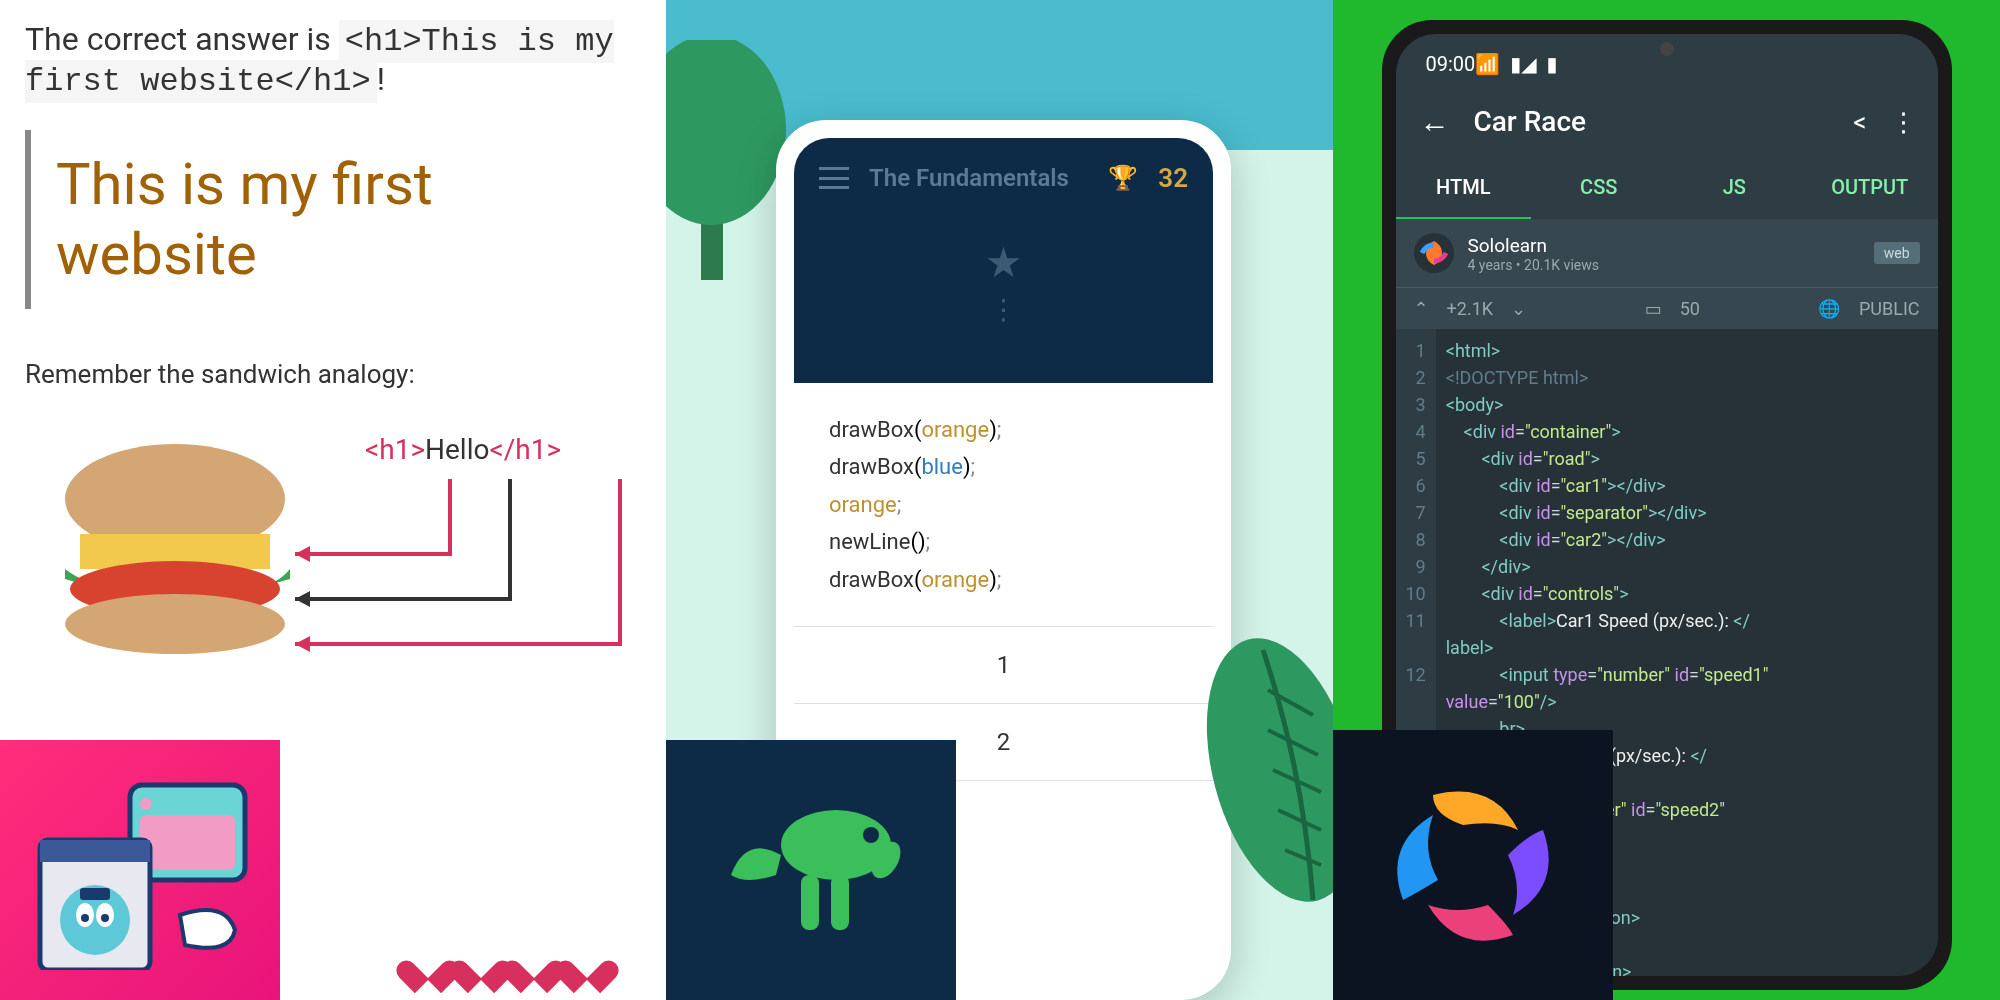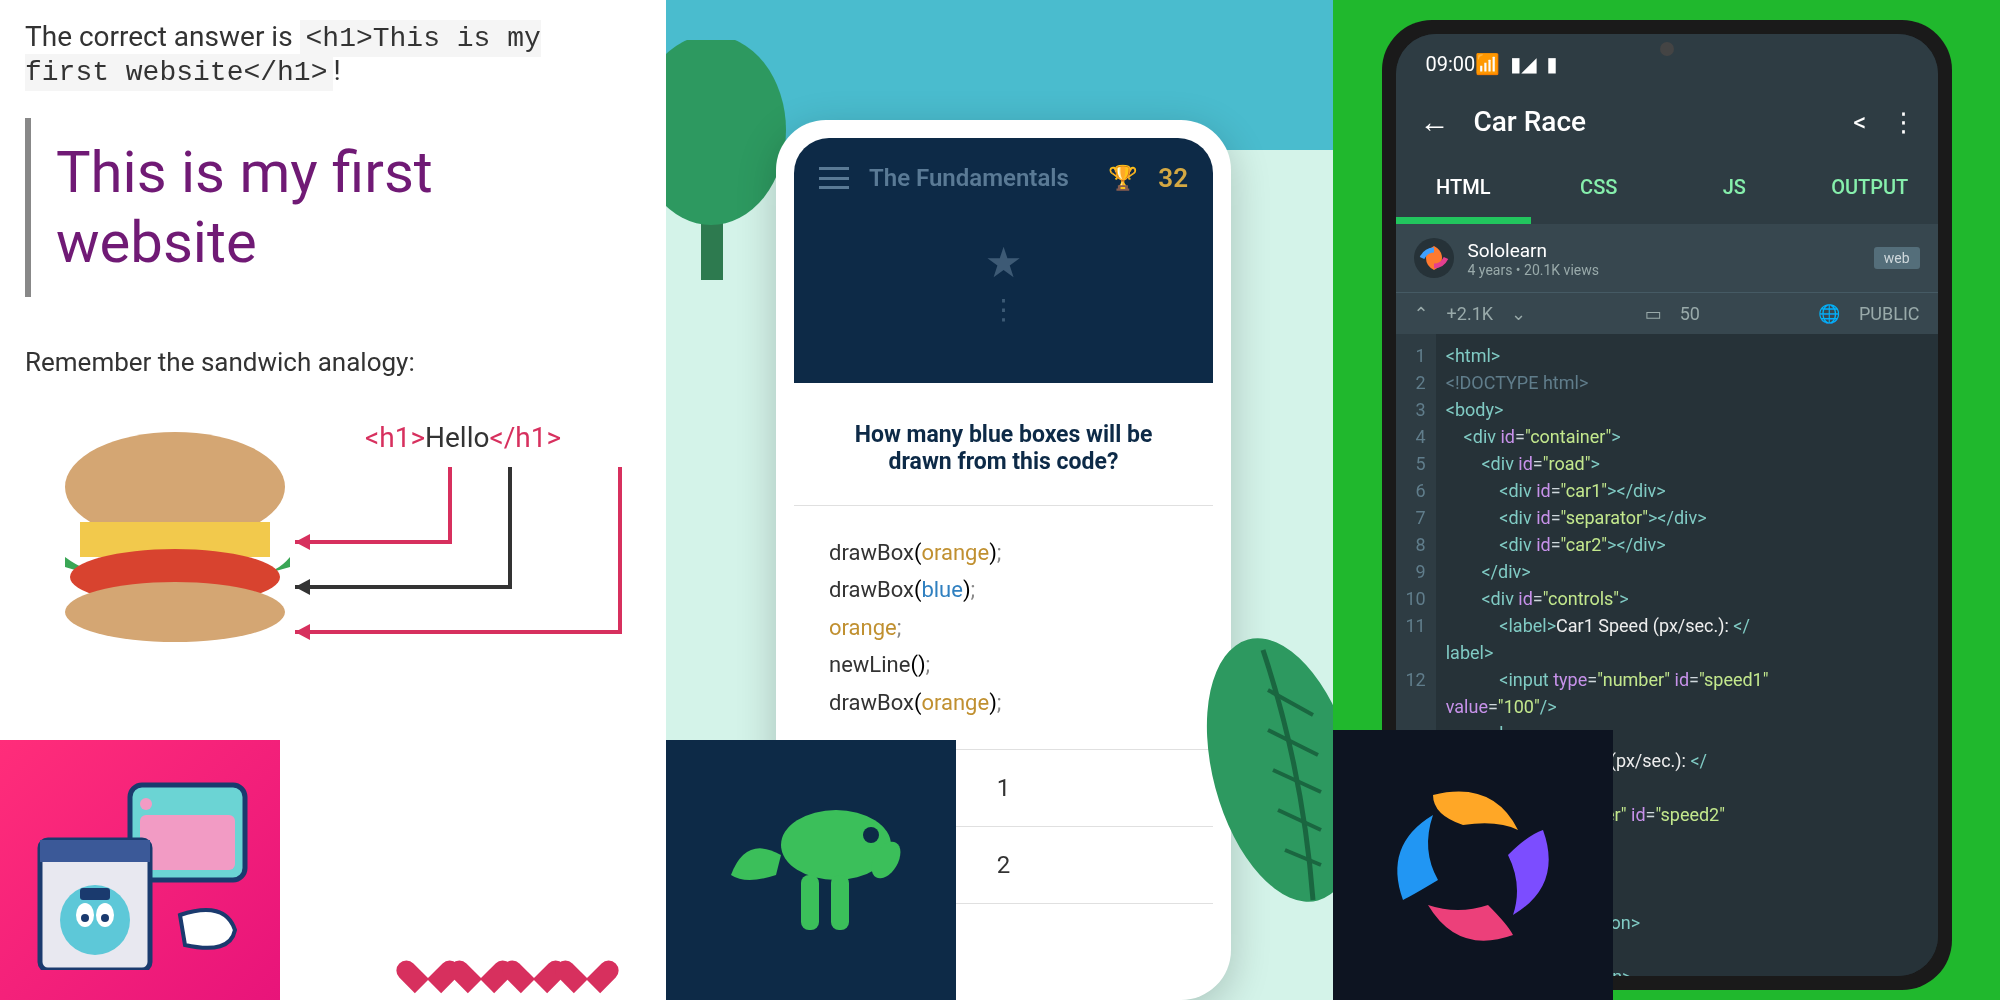--- a/index.html
+++ b/index.html
@@ -4,24 +4,24 @@
 <style>
 *{margin:0;padding:0;box-sizing:border-box;font-family:-apple-system,BlinkMacSystemFont,'Segoe UI',Roboto,sans-serif}
 body{width:2000px;height:1000px;display:flex;overflow:hidden}
 .panel{position:relative;height:1000px}
 .panel1{width:666px;background:#fff}
 .panel2{width:667px;background:linear-gradient(180deg,#4abcce 0%,#4abcce 15%,#d4f3e9 15%,#d4f3e9 100%)}
 .panel3{width:667px;background:#20b82d;display:flex;justify-content:center}
 
 
 .p1-content{padding:20px 25px}
-.answer-line{font-size:28px;color:#333;margin-bottom:10px}
+.answer-line{font-size:32px;color:#333;margin-bottom:10px}
 .answer-line code{font-family:'Courier New',monospace;background:#f5f5f5;padding:3px 6px}
 .h1-block{border-left:6px solid #888;padding:20px 25px;margin:30px 0 50px}
-.h1-block h1{font-size:58px;font-weight:400;color:#701a75;line-height:1.2}
+.h1-block h1{font-size:58px;font-weight:400;color:#a16207;line-height:1.2}
 .remember{font-size:26px;color:#333;margin-bottom:40px}
 .sandwich-area{position:relative;height:280px}
 .burger{position:absolute;left:20px;top:10px}
 .h1-tag{position:absolute;left:340px;top:4px;font-family:'Courier New',monospace;font-size:28px}
 .h1-tag .tag{color:#d7305e}
 .h1-tag .content{color:#333}
 .icon1{position:absolute;left:0;top:740px;width:280px;height:260px;background:linear-gradient(135deg,#ff2d7a,#e8147a);display:flex;align-items:center;justify-content:center}
 .hearts{position:absolute;right:60px;bottom:15px;display:flex;gap:15px}
 .heart{width:38px;height:38px;position:relative}
 .heart::before,.heart::after{content:'';position:absolute;width:20px;height:32px;background:#d7305e;border-radius:20px 20px 0 0;top:0}
@@ -56,21 +56,21 @@
 .camera{position:absolute;left:50%;top:22px;transform:translateX(-50%);width:14px;height:14px;background:#444;border-radius:50%;z-index:10}
 .status-bar{display:flex;justify-content:flex-start;padding:18px 30px 10px;color:#fff;font-size:20px;background:#2e3c43}
 .status-icons{display:flex;gap:10px;align-items:center}
 .app-bar{display:flex;align-items:center;padding:18px 24px;background:#2e3c43;color:#fff;gap:24px}
 .back-arrow{font-size:30px}
 .app-title{font-size:28px;font-weight:500;flex:1}
 .share{font-size:26px}
 .more-v{font-size:26px;letter-spacing:-3px}
 .tabs{display:flex;background:#2e3c43}
 .tab{flex:1;text-align:center;padding:18px 0;color:#86efac;font-size:20px;font-weight:500}
-.tab.active{color:#fff;border-bottom:7px solid #22c55e}
+.tab.active{color:#fff;border-bottom:2px solid #22c55e}
 .meta-bar{background:#37474f;padding:14px 18px;display:flex;gap:14px;align-items:center}
 .logo-small{width:40px;height:40px;border-radius:50%;background:#263238;display:flex;align-items:center;justify-content:center}
 .meta-info{flex:1}
 .meta-name{color:#fff;font-size:19px}
 .meta-sub{color:#9aa;font-size:14px}
 .web-badge{background:#546e7a;color:#cfd8dc;padding:3px 10px;font-size:14px;border-radius:3px}
 .vote-bar{background:#37474f;padding:10px 18px;display:flex;align-items:center;gap:18px;color:#9aa;font-size:18px;border-top:1px solid #455a64}
 .vote-bar .spacer{flex:1}
 .code-editor{background:#263238;font-family:'Courier New',monospace;font-size:18px;display:flex}
 .line-nums{background:#2e3c43;color:#607d8b;padding:8px 10px;text-align:right;line-height:1.5}
@@ -153,21 +153,20 @@
               <span></span>
               <span></span>
             </div>
           <div class="p2-title">The Fundamentals</div>
           <span class="trophy">🏆</span>
           <span class="trophy-num">32</span>
         </div>
         <div class="star-mid">★</div>
         <div style="position:absolute;left:50%;top:165px;transform:translateX(-50%);color:#3d5a75;font-size:28px;line-height:.5">⋮</div>
       </div>
-      <div class="question">How many blue boxes will be drawn from this code?</div>
       <div class="code-block" id="p2-code">
           <div><span class="fn">drawBox</span>(<span class="arg-or">orange</span>)<span class="semi">;</span></div>
           <div><span class="fn">drawBox</span>(<span class="arg-bl">blue</span>)<span class="semi">;</span></div>
           <div><span class="arg-or">orange</span><span class="semi">;</span></div>
           <div><span class="fn">newLine</span>(<span class=""></span>)<span class="semi">;</span></div>
           <div><span class="fn">drawBox</span>(<span class="arg-or">orange</span>)<span class="semi">;</span></div>
         </div>
       <div class="answer-opts" id="p2-opts">
           <div class="answer-opt">1</div>
           <div class="answer-opt">2</div>

